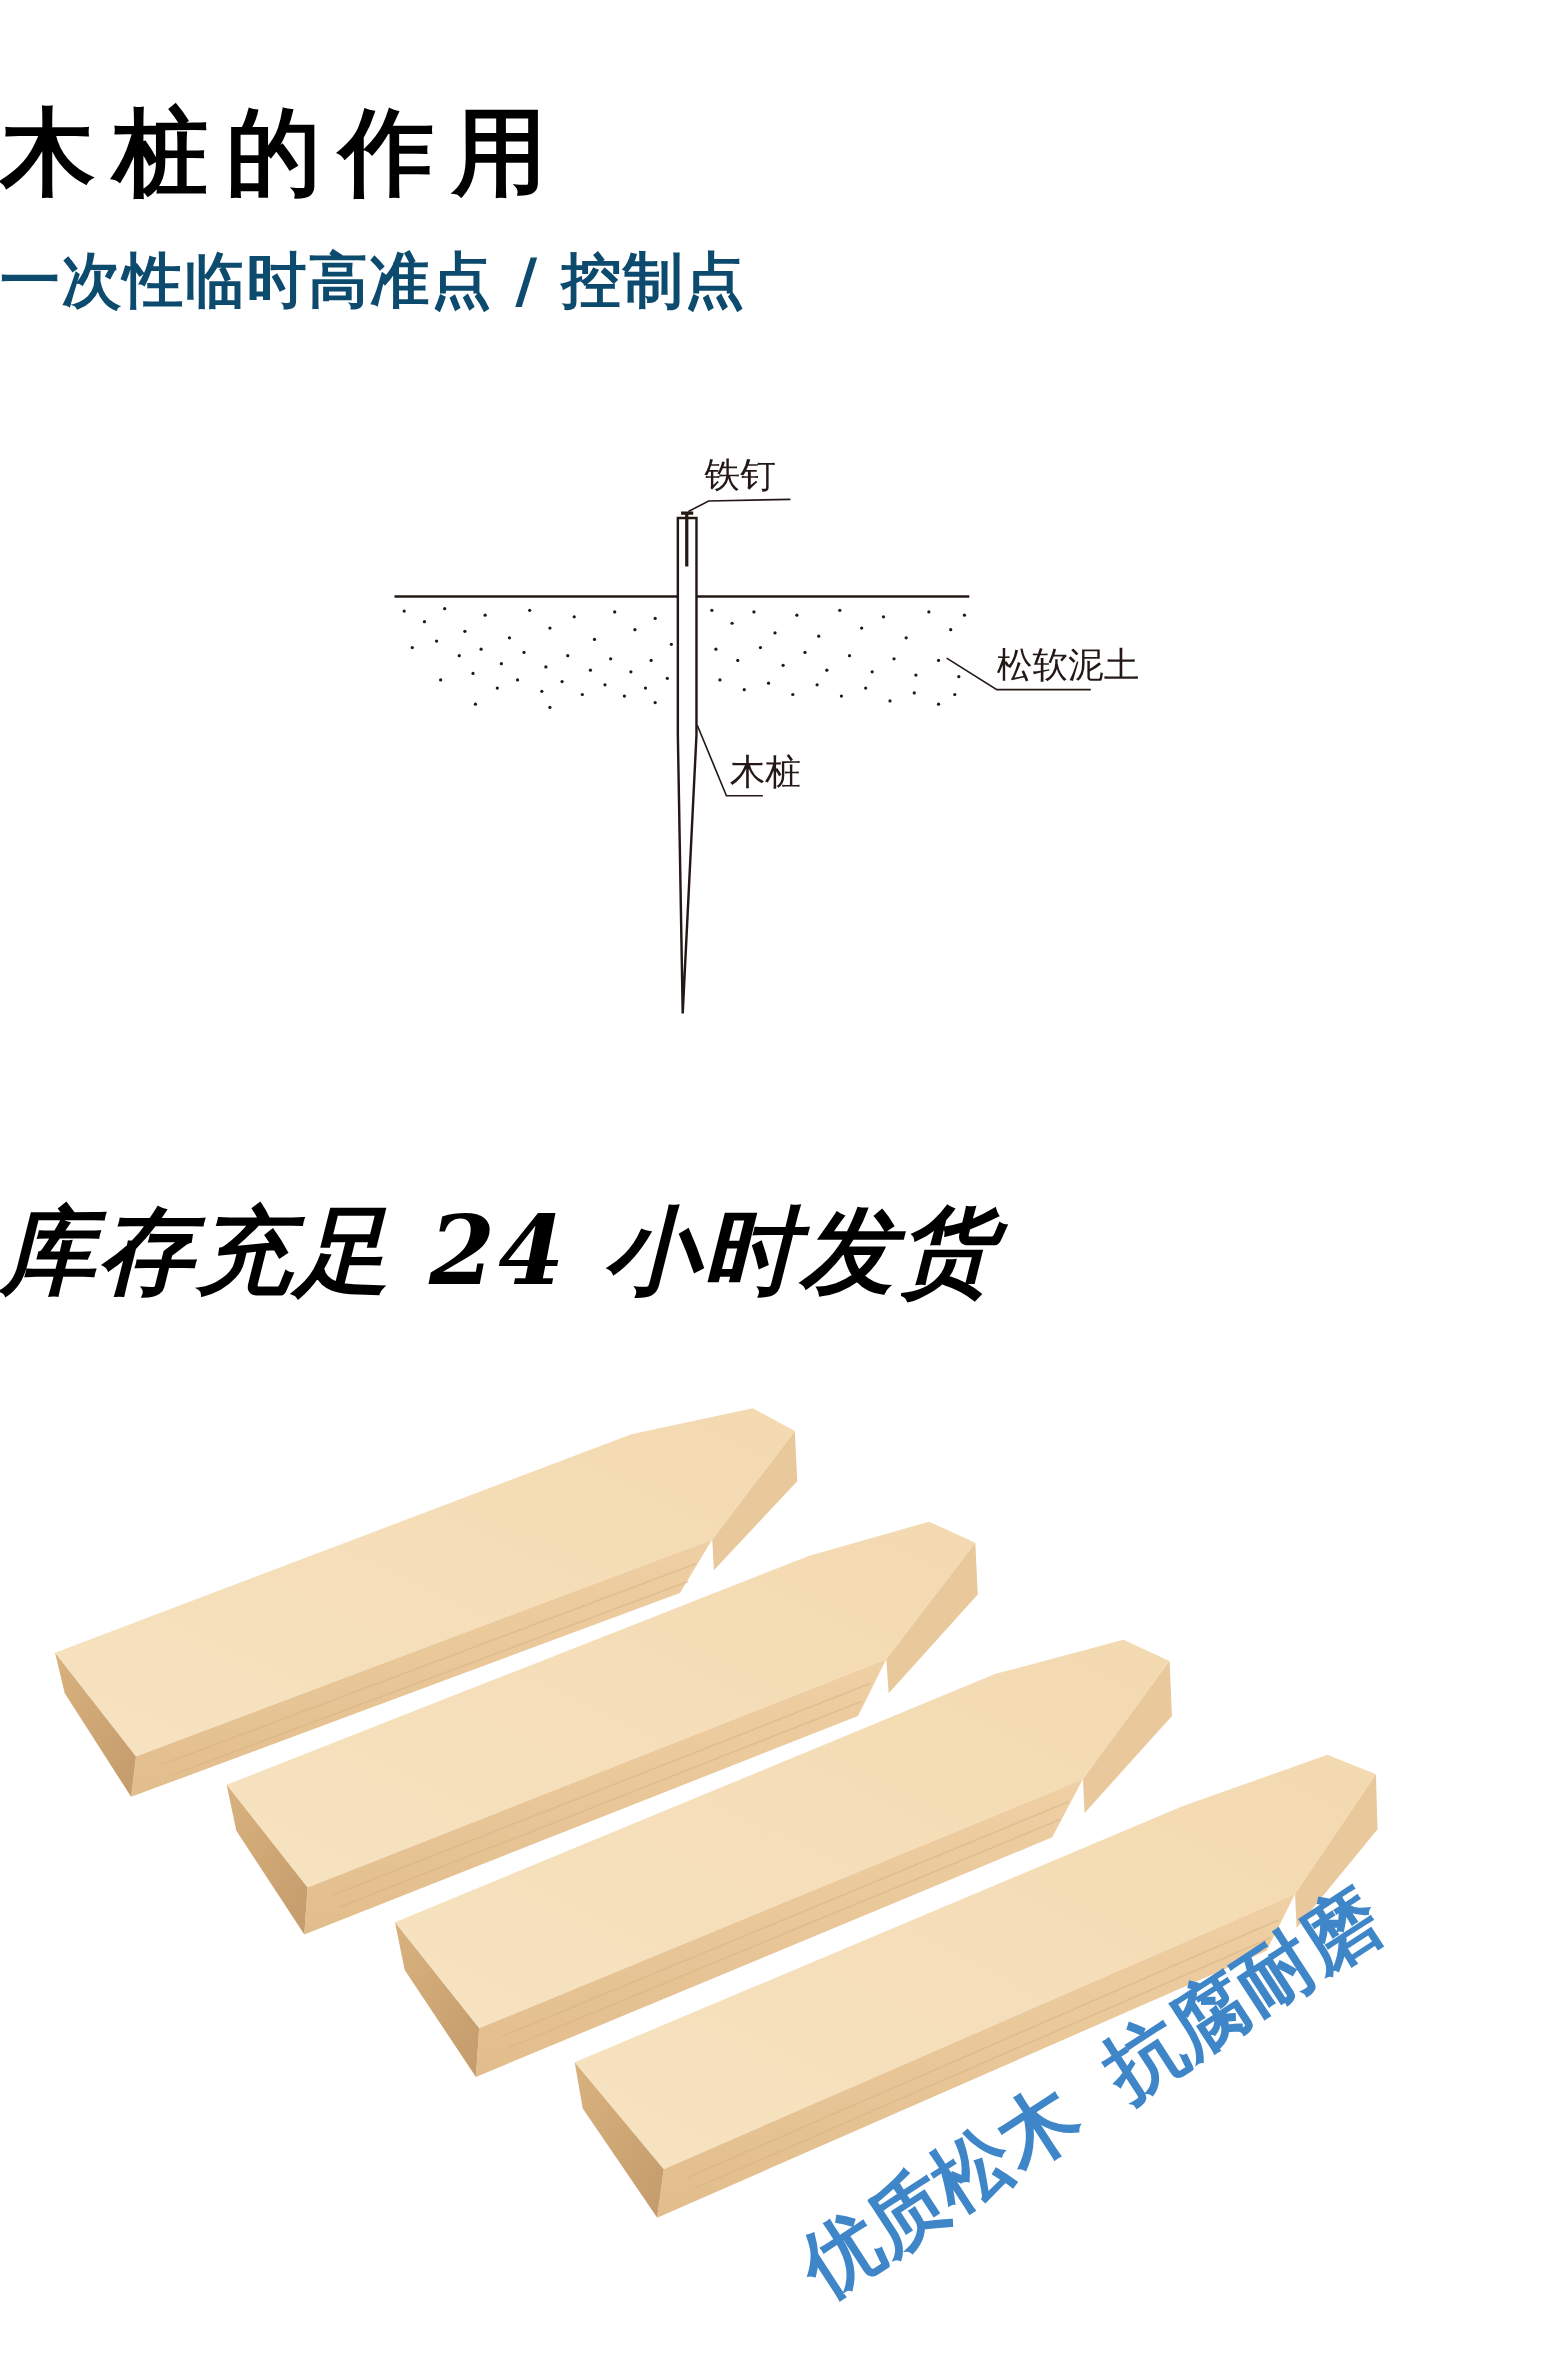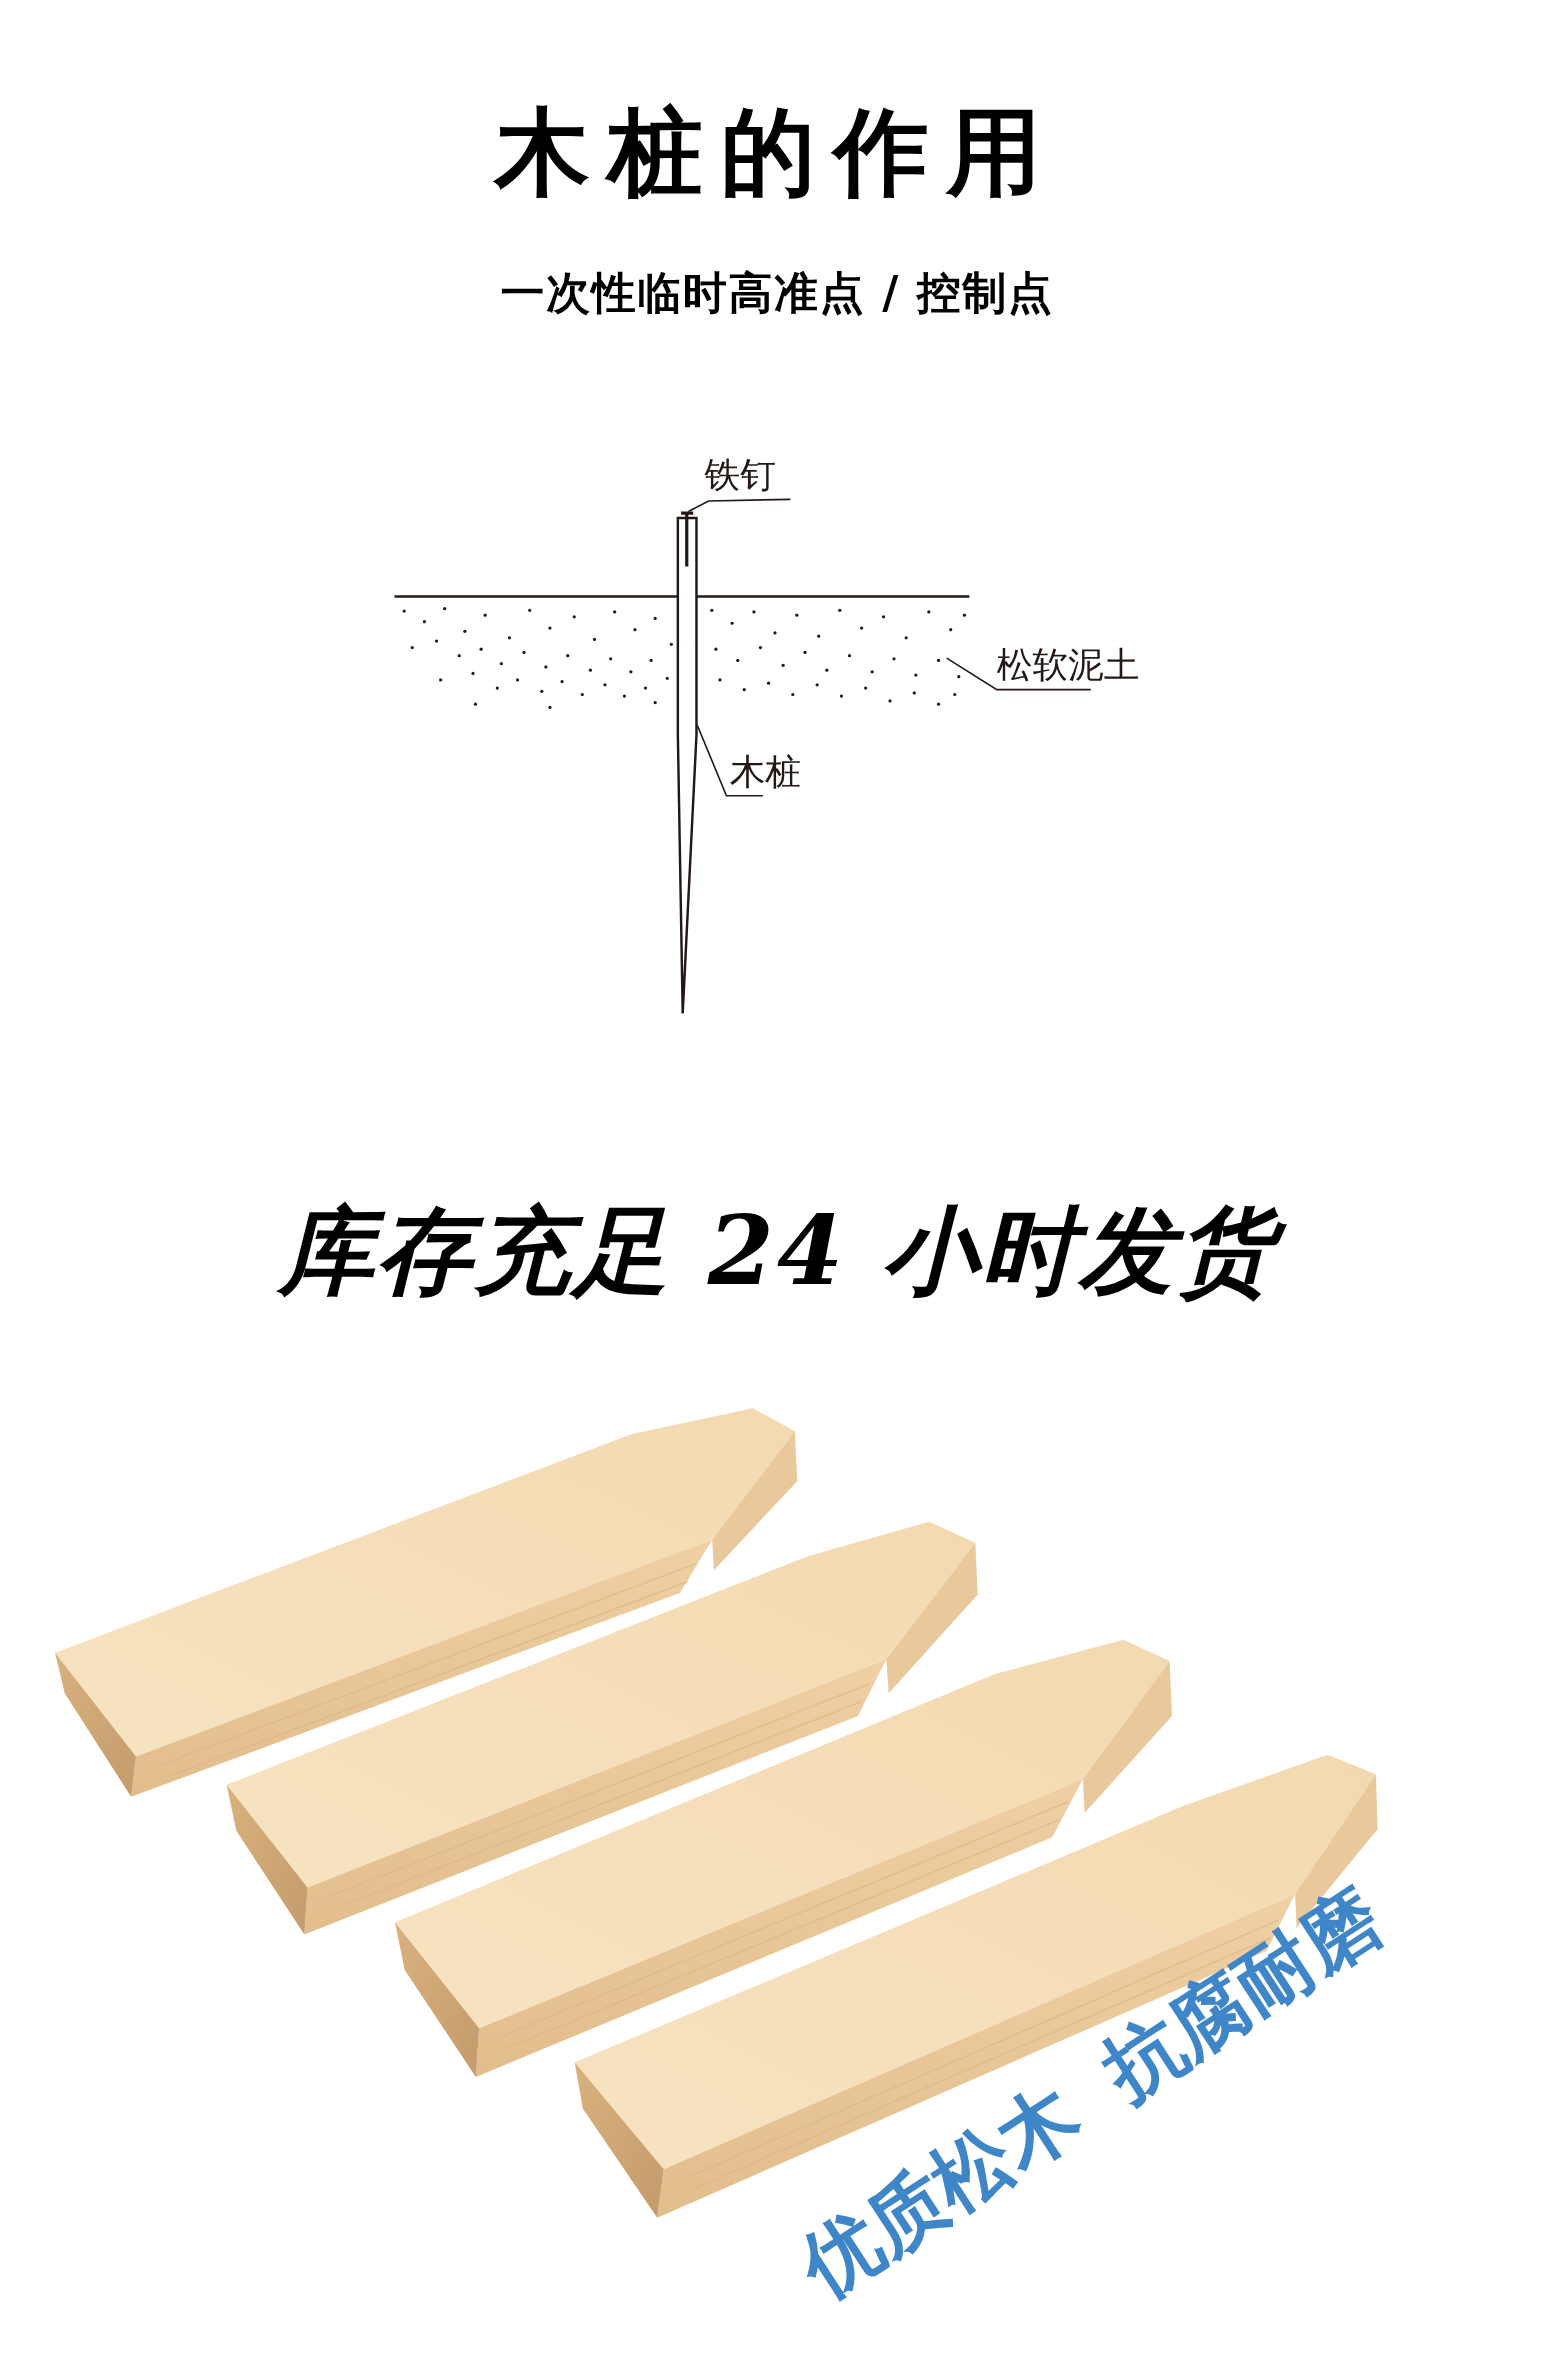--- a/index.html
+++ b/index.html
@@ -1,19 +1,19 @@
 <!DOCTYPE html>
 <html style="font-size:13px"><head>
 <meta charset="utf-8">
 <style>
   html,body{margin:0;padding:0;background:#ffffff;}
   body{width:1554px;height:2377px;position:relative;overflow:hidden;font-family:"DejaVu Serif","Liberation Serif",serif;}
-  .title{position:absolute;left:0;width:1554px;text-align:center;font-weight:bold;color:#000;}
+  .title{position:absolute;left:0;width:1554px;font-weight:bold;color:#000;}
   #main-title{top:95px;font-size:95px;letter-spacing:18px;line-height:113px;}
-  #subtitle{top:252px;font-size:44px;color:#000000;line-height:81px;letter-spacing:1.6px;}
+  #subtitle{top:240px;font-size:60px;color:#0c4a6e;line-height:81px;letter-spacing:1.6px;}
   #stock-title{top:1190px;font-size:95px;line-height:121px;letter-spacing:3.2px;font-style:italic;}
   .diagram{position:absolute;left:388px;top:437px;width:923px;height:583px;}
   .stakes{position:absolute;left:0;top:1376px;width:1554px;height:1002px;}
   .slogan{position:absolute;left:781px;top:2233px;font-size:78px;font-weight:bold;color:#3f86c9;white-space:nowrap;transform-origin:0 0;transform:rotate(-33deg);}
   .slogan span{display:inline-block;}
   .slogan .gap{width:49px;}
   .label{font-family:"DejaVu Sans","Liberation Sans",sans-serif;font-size:44px;fill:#231815;}
 </style>
 </head>
 <body>

